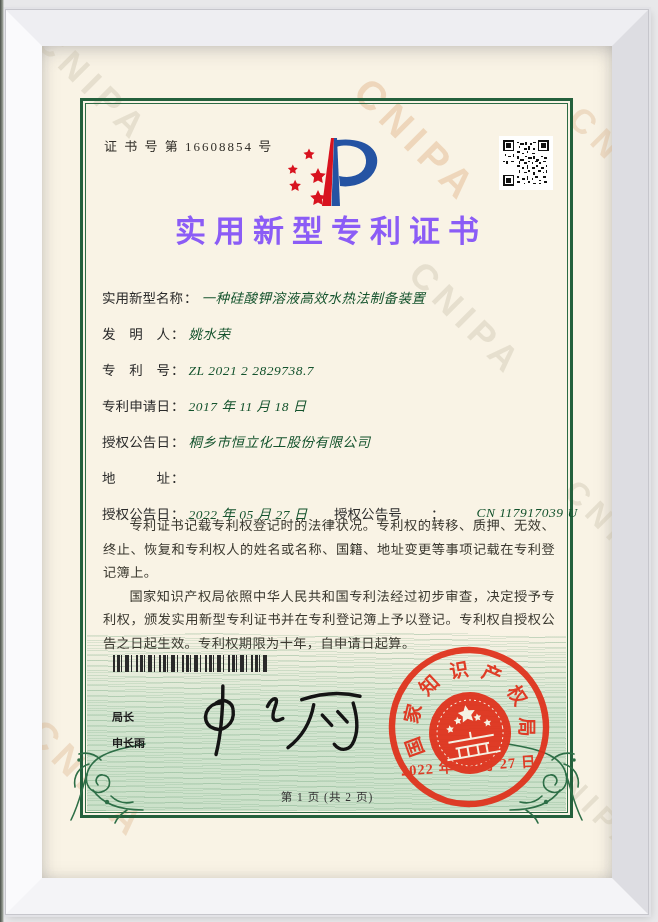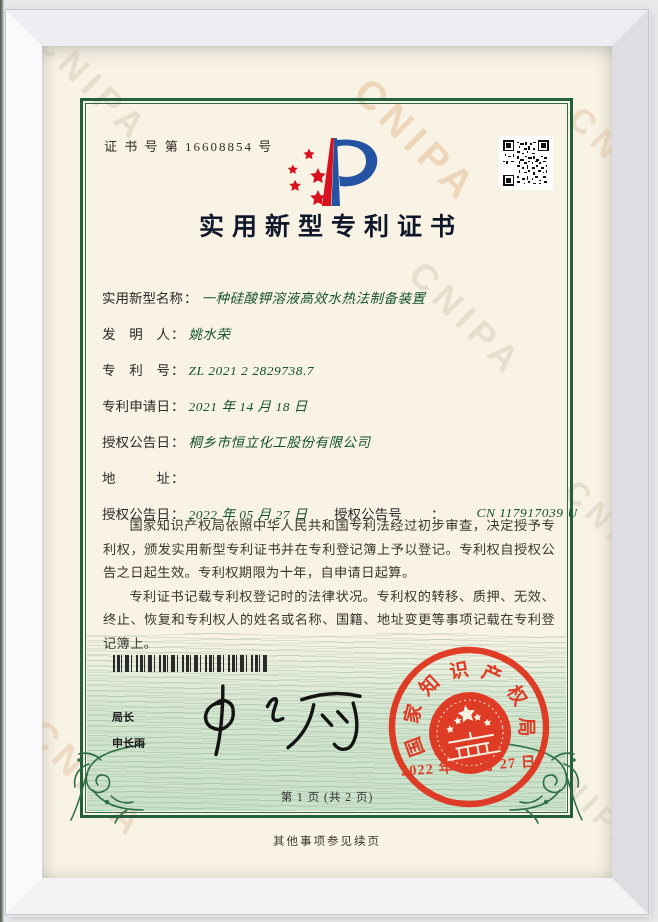--- a/index.html
+++ b/index.html
@@ -79,22 +79,22 @@
   .content { position:absolute; inset:0; z-index:4; color:#2c2c2c;border-radius:9px; }
   .cert-no {
     position:absolute; left:62px; top:90px;
     font-size:13px; letter-spacing:2px; color:#33302a;
   }
   .logo { position:absolute; left:242px; top:88px; }
   .qr   { position:absolute; left:457px; top:90px; width:54px; height:54px;
           background:#fff; padding:4px; }
   .title {
     position:absolute; left:0; width:100%; top:160px;
-    text-align:center; font-size:25px; font-weight:700;
-    letter-spacing:8px; color:#0f172a; text-indent:8px;
+    text-align:center; font-size:31px; font-weight:700;
+    letter-spacing:8px; color:#8b5cf6; text-indent:8px;
   }
   .fields { position:absolute; left:60px; top:225px; width:454px; font-size:13.5px; }
   .field-row { height:36px; display:flex; align-items:flex-end; white-space:nowrap; }
   .f-label {
     display:inline-block; min-width:68px; text-align:justify;
     text-align-last:justify; color:#2b2b2b;
   }
   .f-colon { padding:0 4px 0 1px; }
   .f-value { letter-spacing:.5px; color:#14532d;font-style:italic; }
   .pair2 { margin-left:26px; display:flex; align-items:center;gap:28px; }
@@ -286,21 +286,21 @@
           <span class="f-value">姚水荣</span>
         </div>
         <div class="field-row">
           <span class="f-label">专利号</span>
             <span class="f-colon">：</span>
           <span class="f-value">ZL 2021 2 2829738.7</span>
         </div>
         <div class="field-row">
           <span class="f-label">专利申请日</span>
             <span class="f-colon">：</span>
-          <span class="f-value">2021 年 14 月 18 日</span>
+          <span class="f-value">2017 年 11 月 18 日</span>
         </div>
         <div class="field-row">
           <span class="f-label">授权公告日</span>
             <span class="f-colon">：</span>
           <span class="f-value">桐乡市恒立化工股份有限公司</span>
         </div>
         <div class="field-row">
           <span class="f-label">地址</span>
             <span class="f-colon">：</span>
         </div>
@@ -310,22 +310,22 @@
           <span class="f-value">2022 年 05 月 27 日</span>
           <span class="pair2">
             <span class="f-label">授权公告号</span>
               <span class="f-colon">：</span>
             <span class="f-value">CN 117917039 U</span>
           </span>
         </div>
       </div>
 
       <div class="body-text">
+        <p>专利证书记载专利权登记时的法律状况。专利权的转移、质押、无效、终止、恢复和专利权人的姓名或名称、国籍、地址变更等事项记载在专利登记簿上。</p>
         <p>国家知识产权局依照中华人民共和国专利法经过初步审查，决定授予专利权，颁发实用新型专利证书并在专利登记簿上予以登记。专利权自授权公告之日起生效。专利权期限为十年，自申请日起算。</p>
-        <p>专利证书记载专利权登记时的法律状况。专利权的转移、质押、无效、终止、恢复和专利权人的姓名或名称、国籍、地址变更等事项记载在专利登记簿上。</p>
       </div>
 
       <div class="barcode"></div>
 
       <div class="director">
         <div>局长</div>
         <div>申长雨</div>
       </div>
 
       <svg class="signature" width="180" height="95" viewBox="0 0 210 95">
@@ -374,16 +374,15 @@
               <path d="M-27,23 H27"></path>
               <path d="M-14,13 V23 M-5,13 V23 M5,13 V23 M14,13 V23"></path>
               <path d="M0,6 V-1"></path>
             </g>
           </g>
         </g>
         <text x="86" y="130" transform="rotate(-4 86 130)" fill="#e0301a" font-family="Liberation Serif, serif" font-size="14.5" font-weight="bold" text-anchor="middle" letter-spacing="1">2022 年 05 月 27 日</text>
       </g>
     </svg>
 
-    <div class="cont-note">其他事项参见续页</div>
 
   </div>
 </div>
 
 </body></html>

